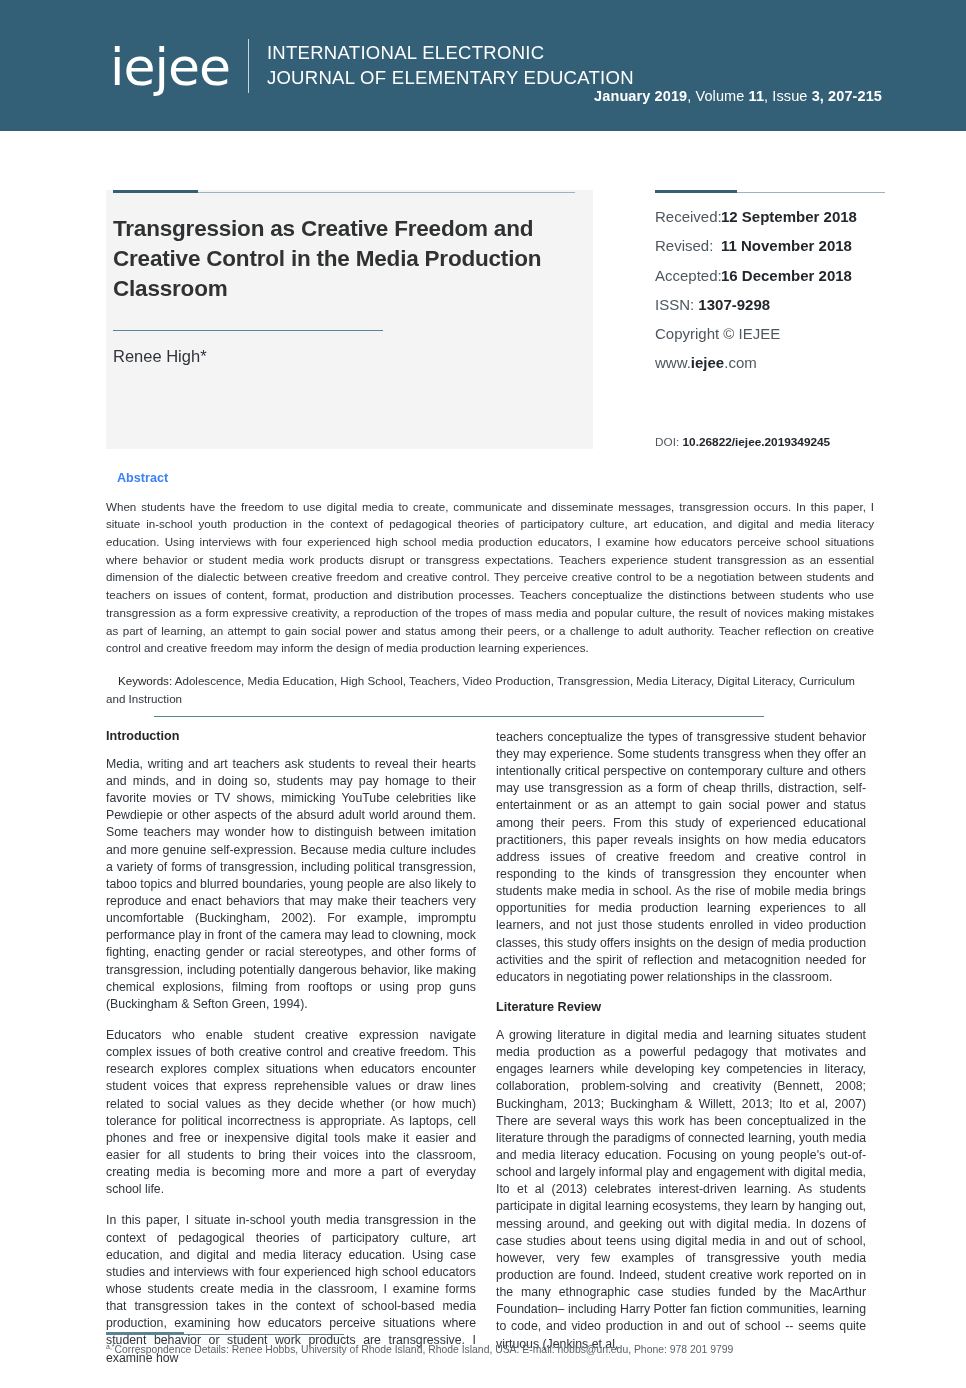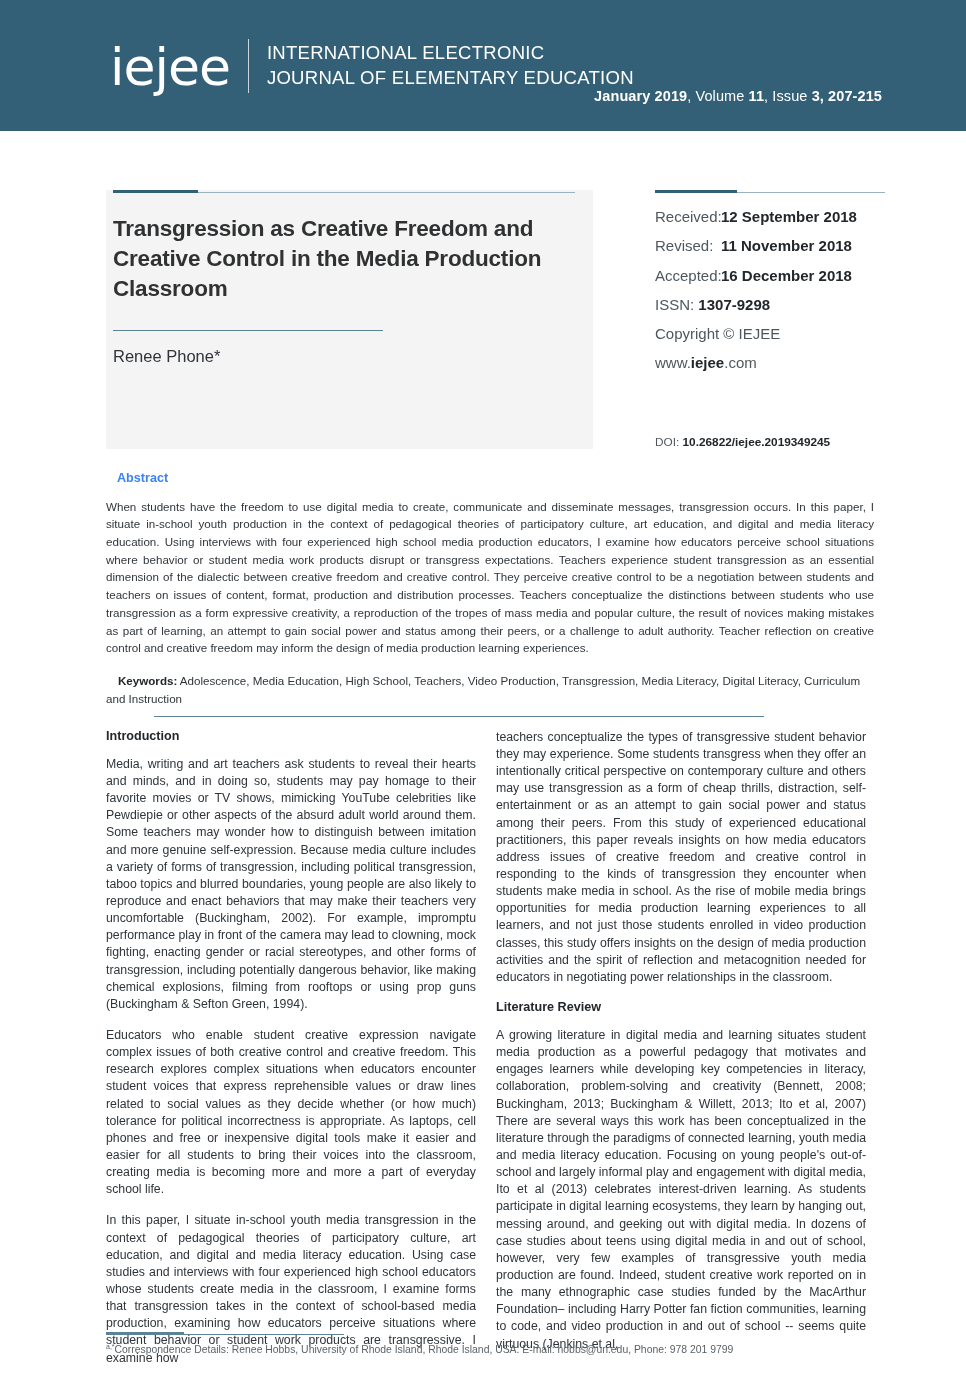--- a/index.html
+++ b/index.html
@@ -146,21 +146,21 @@
     color: #30363c;
     text-align: justify;
   }
   .keywords {
     font-size: 11.6px;
     line-height: 1.5;
     color: #30363c;
     margin-top: 15px;
     text-align: left;
   }
-  .keywords b { font-weight: bold; color: #23272b; padding-left: 12px; }
+  .keywords b { font-weight: normal; color: #23272b; padding-left: 12px; }
   .kw-rule {
     height: 1px;
     background: #5b8296;
     width: 610px;
     margin: 9px auto 0 48px;
   }
 
   
   .columns {
     display: flex;
@@ -225,21 +225,21 @@
 </div>
 
 <div class="title-area">
   <div class="title-block">
     <div class="rule-wrap">
       <div class="rule-top"></div>
       <div class="thin"></div>
     </div>
     <h1 class="paper-title">Transgression as Creative Freedom and Creative Control in the Media Production Classroom</h1>
     <div class="author-rule"></div>
-    <div class="author-name">Renee Phone*</div>
+    <div class="author-name">Renee High*</div>
   </div>
 
   <div class="meta-block">
     <div class="meta-rule-wrap">
       <div class="thick"></div>
       <div class="thin"></div>
     </div>
     <div class="meta-row"><span class="label">Received:</span><b>12 September 2018</b></div>
     <div class="meta-row"><span class="label">Revised:</span><b>11 November 2018</b></div>
     <div class="meta-row"><span class="label">Accepted:</span><b>16 December 2018</b></div>

